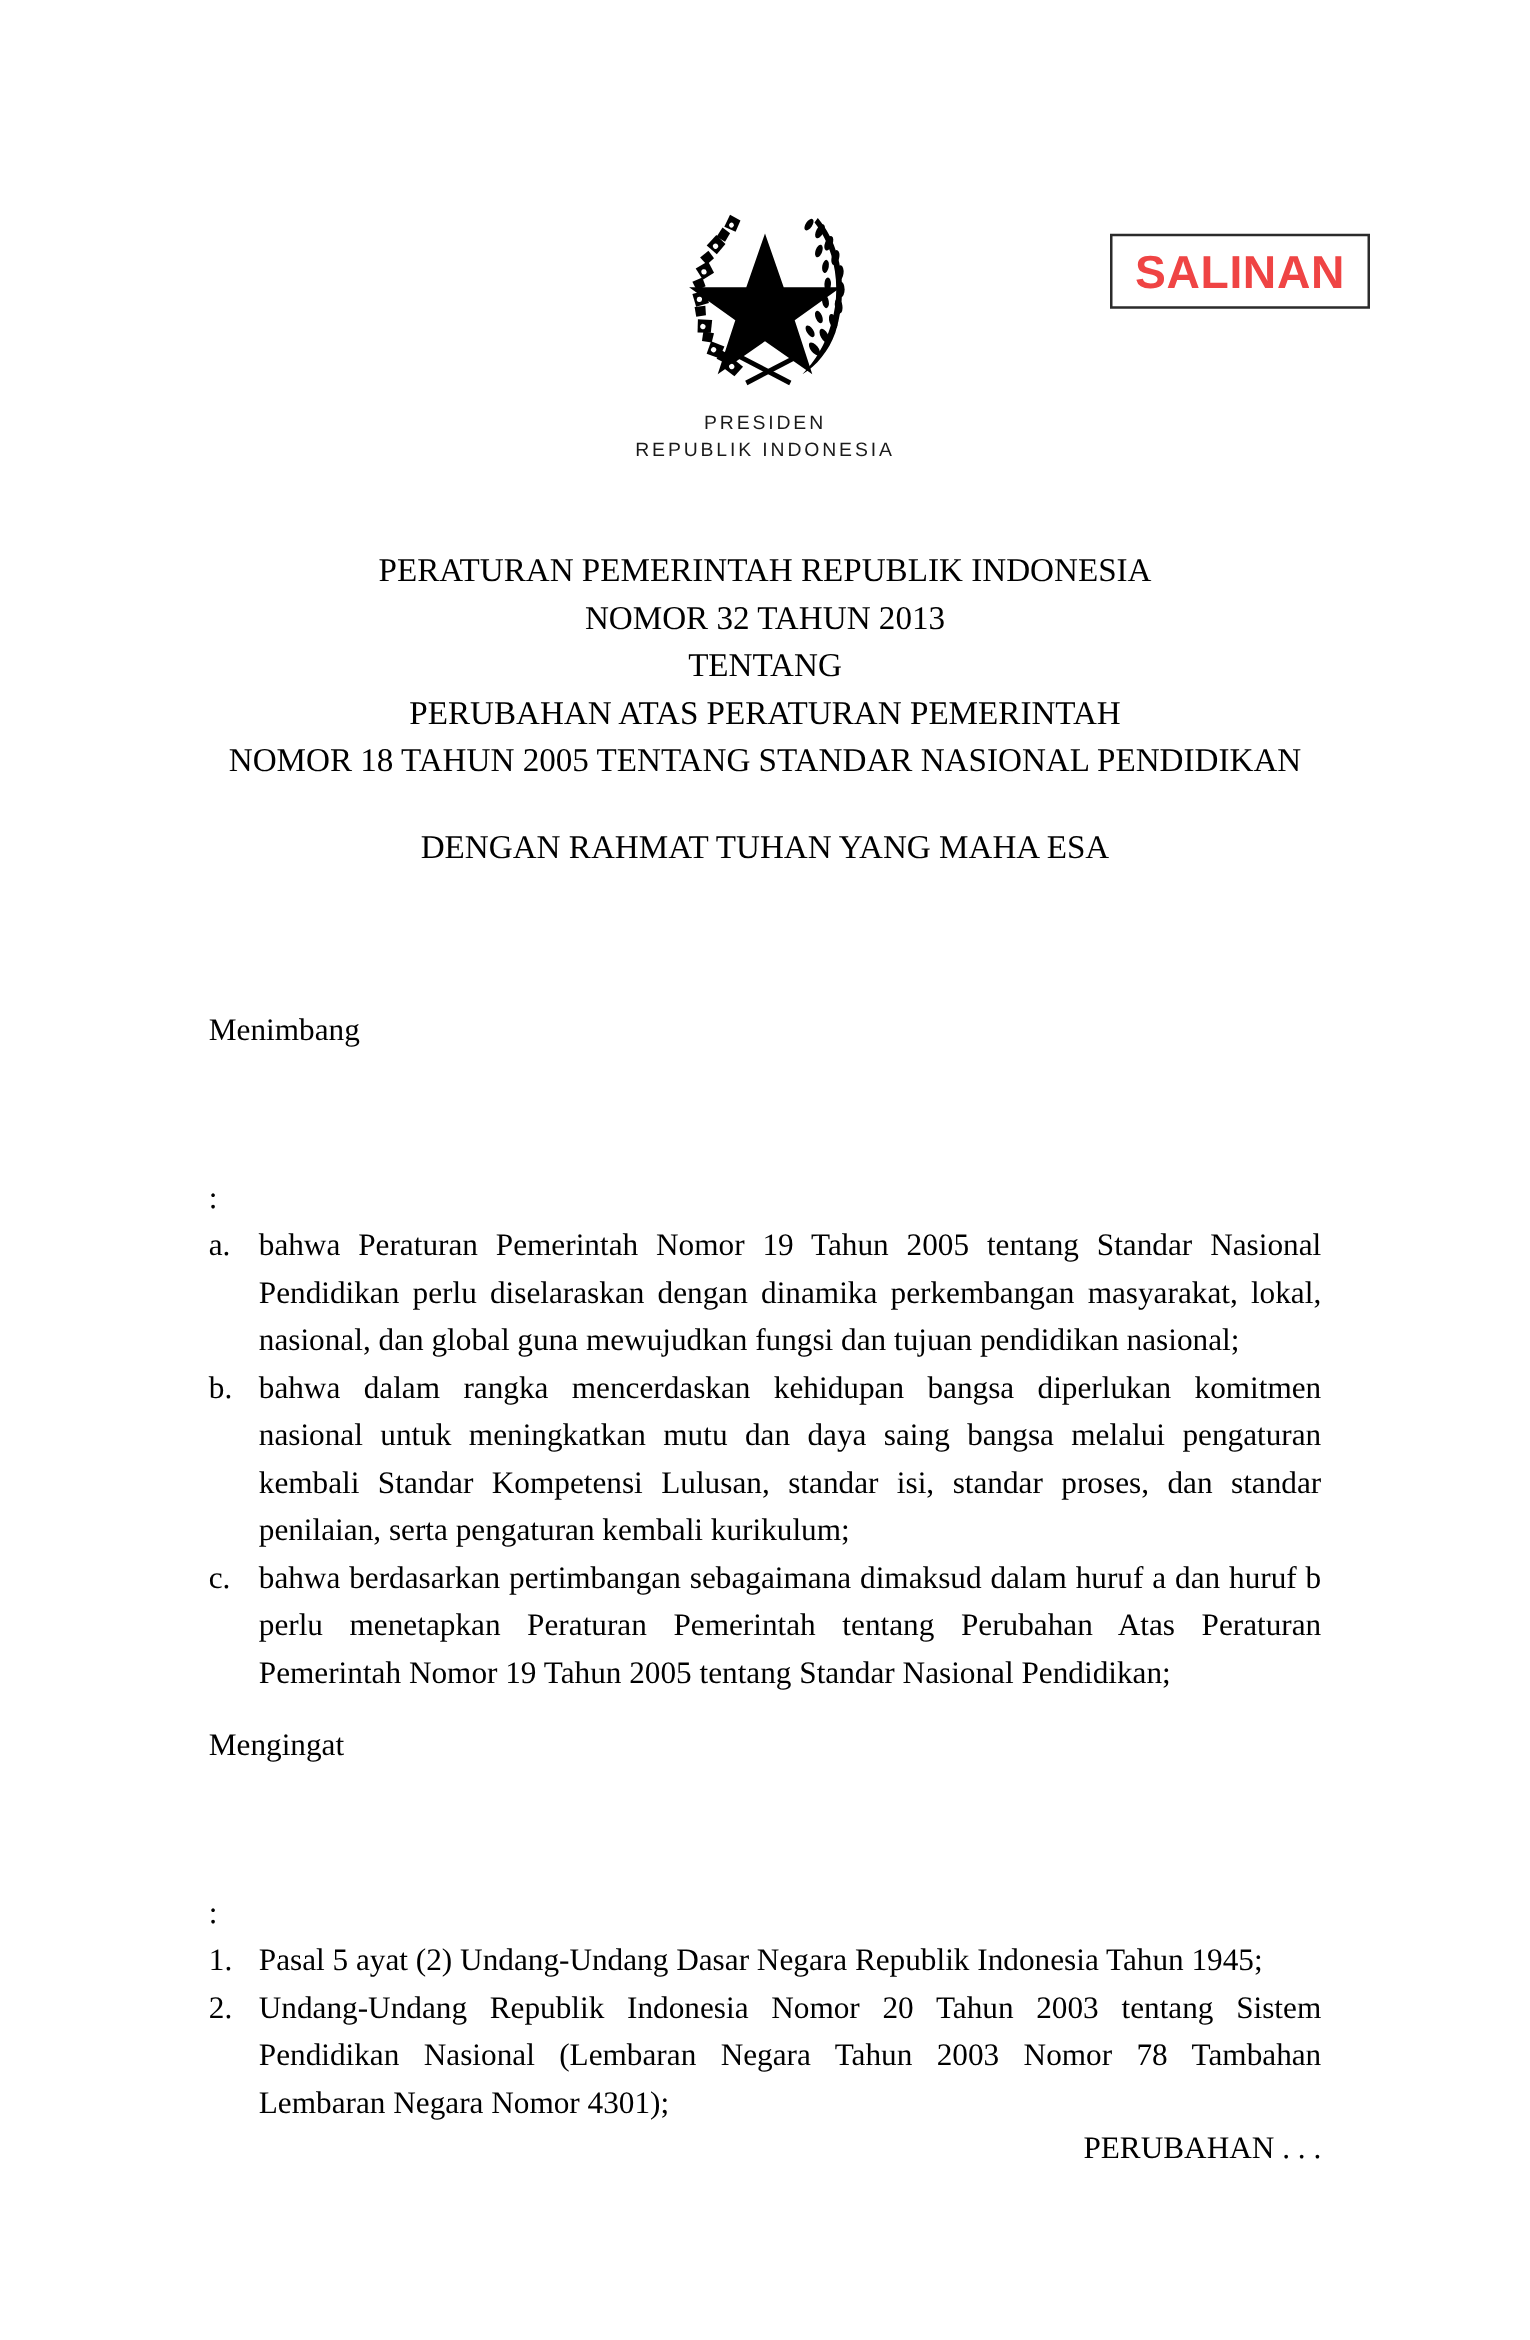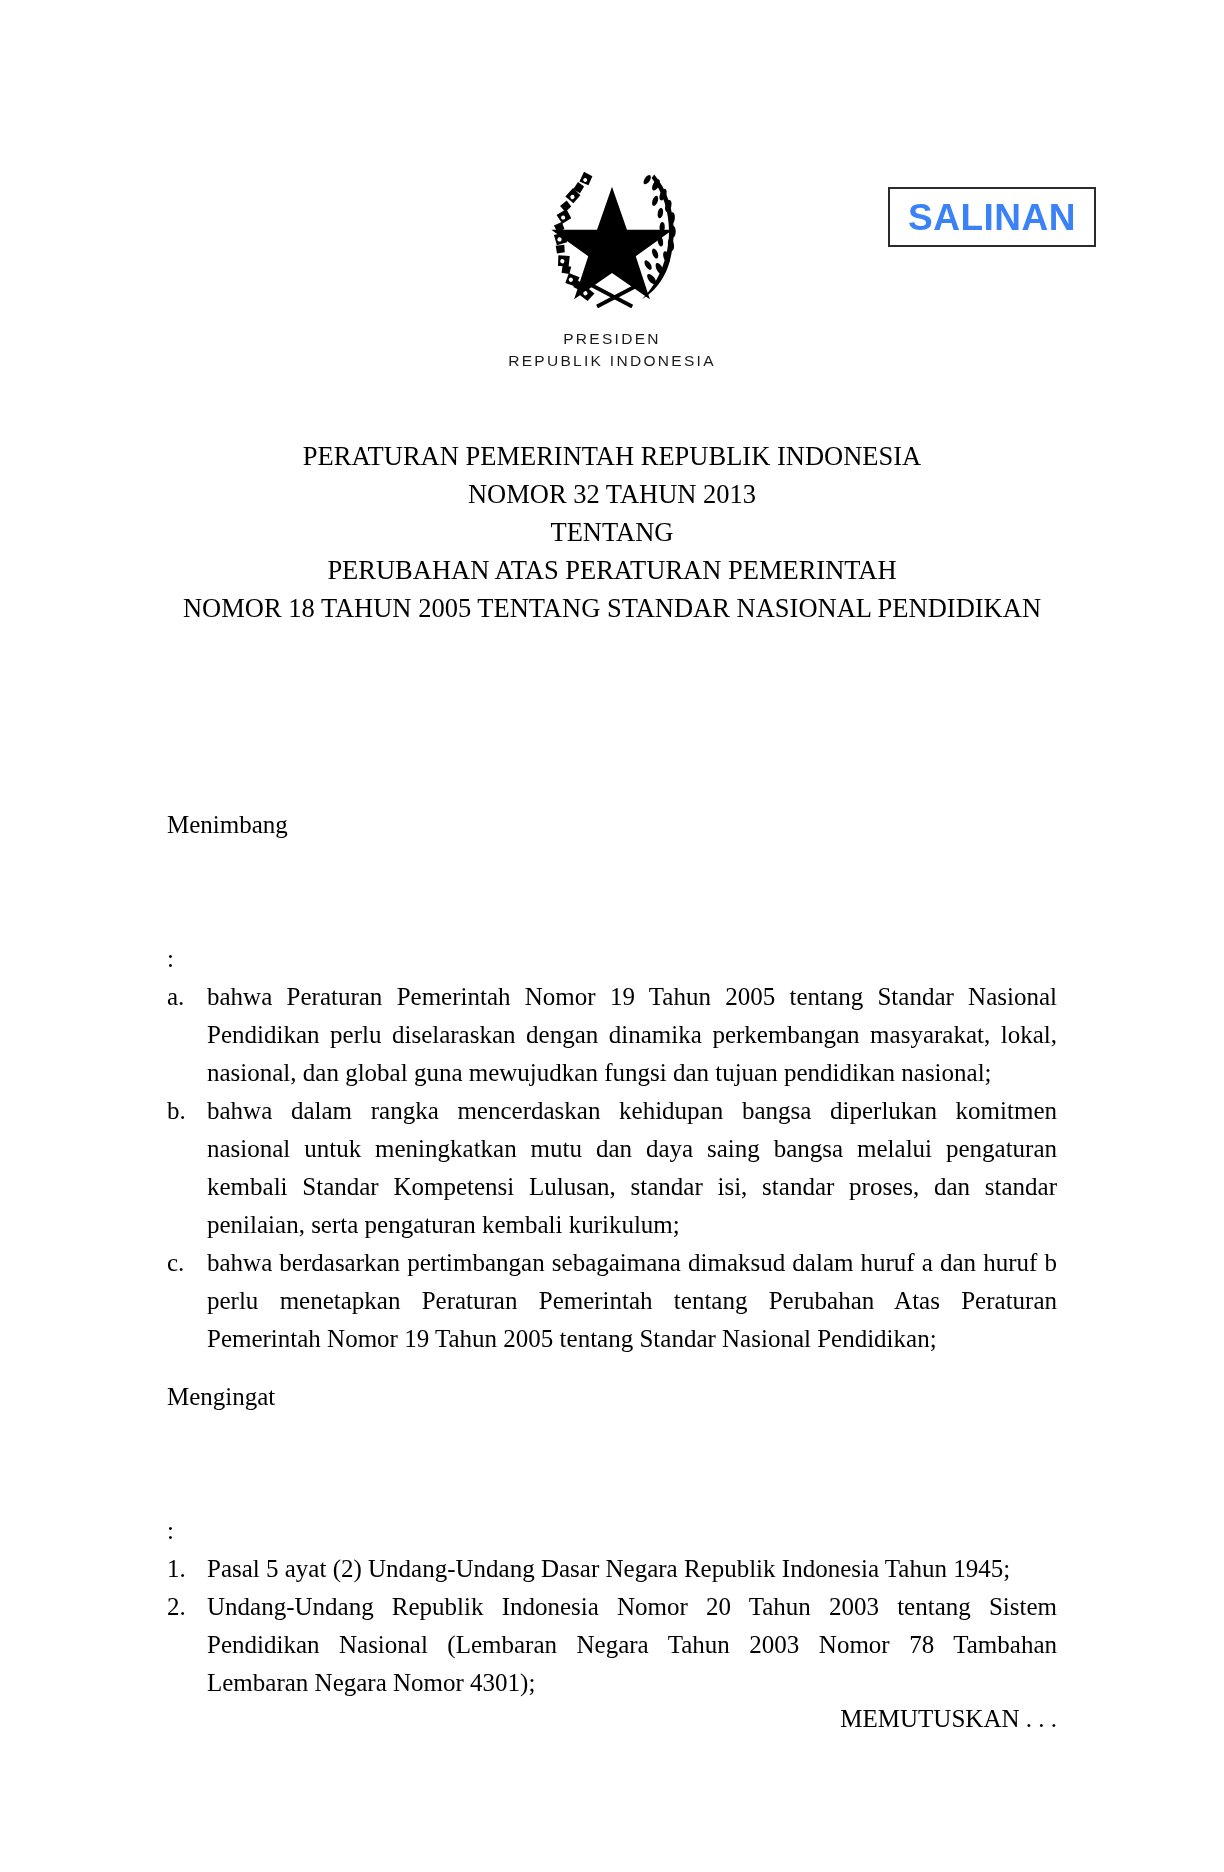--- a/index.html
+++ b/index.html
@@ -34,21 +34,21 @@
     display: flex;
     align-items: center;
     justify-content: center;
     box-sizing: border-box;
   }
   .salinan-stamp span {
     font-family: "Liberation Sans", "DejaVu Sans", sans-serif;
     font-size: 37px;
     font-weight: 700;
     letter-spacing: 0.5px;
-    color: #3b82f6;
+    color: #ef4444;
     line-height: 1;
   }
 
   
   .emblem-wrap {
     position: absolute;
     left: 0;
     right: 0;
     top: 148px;
     display: flex;
@@ -259,20 +259,21 @@
 
   <div class="title-block">
     <div class="tline">PERATURAN PEMERINTAH REPUBLIK INDONESIA</div>
     <div class="tline">NOMOR 32 TAHUN 2013</div>
     <div class="tline">TENTANG</div>
     <div class="tline">PERUBAHAN ATAS PERATURAN PEMERINTAH</div>
     <div class="tline">NOMOR 18 TAHUN 2005 TENTANG STANDAR NASIONAL PENDIDIKAN</div>
   </div>
 
   <div class="subtitle-block">
+    <div class="tline">DENGAN RAHMAT TUHAN YANG MAHA ESA</div>
   </div>
 
   <div class="body-area">
 
     <div class="clause">
       <div class="clause-label">Menimbang</div>
       <div class="clause-colon">:</div>
       <div class="clause-items">
         <div class="item">
           <div class="item-marker">a.</div>
@@ -299,15 +300,15 @@
         </div>
         <div class="item">
           <div class="item-marker">2.</div>
           <div class="item-text">Undang-Undang Republik Indonesia Nomor 20 Tahun 2003 tentang Sistem Pendidikan Nasional (Lembaran Negara Tahun 2003 Nomor 78 Tambahan Lembaran Negara Nomor 4301);</div>
         </div>
       </div>
     </div>
 
   </div>
 
-  <div class="footer-note">MEMUTUSKAN . . .</div>
+  <div class="footer-note">PERUBAHAN . . .</div>
 
 </div>
 
 </body></html>

